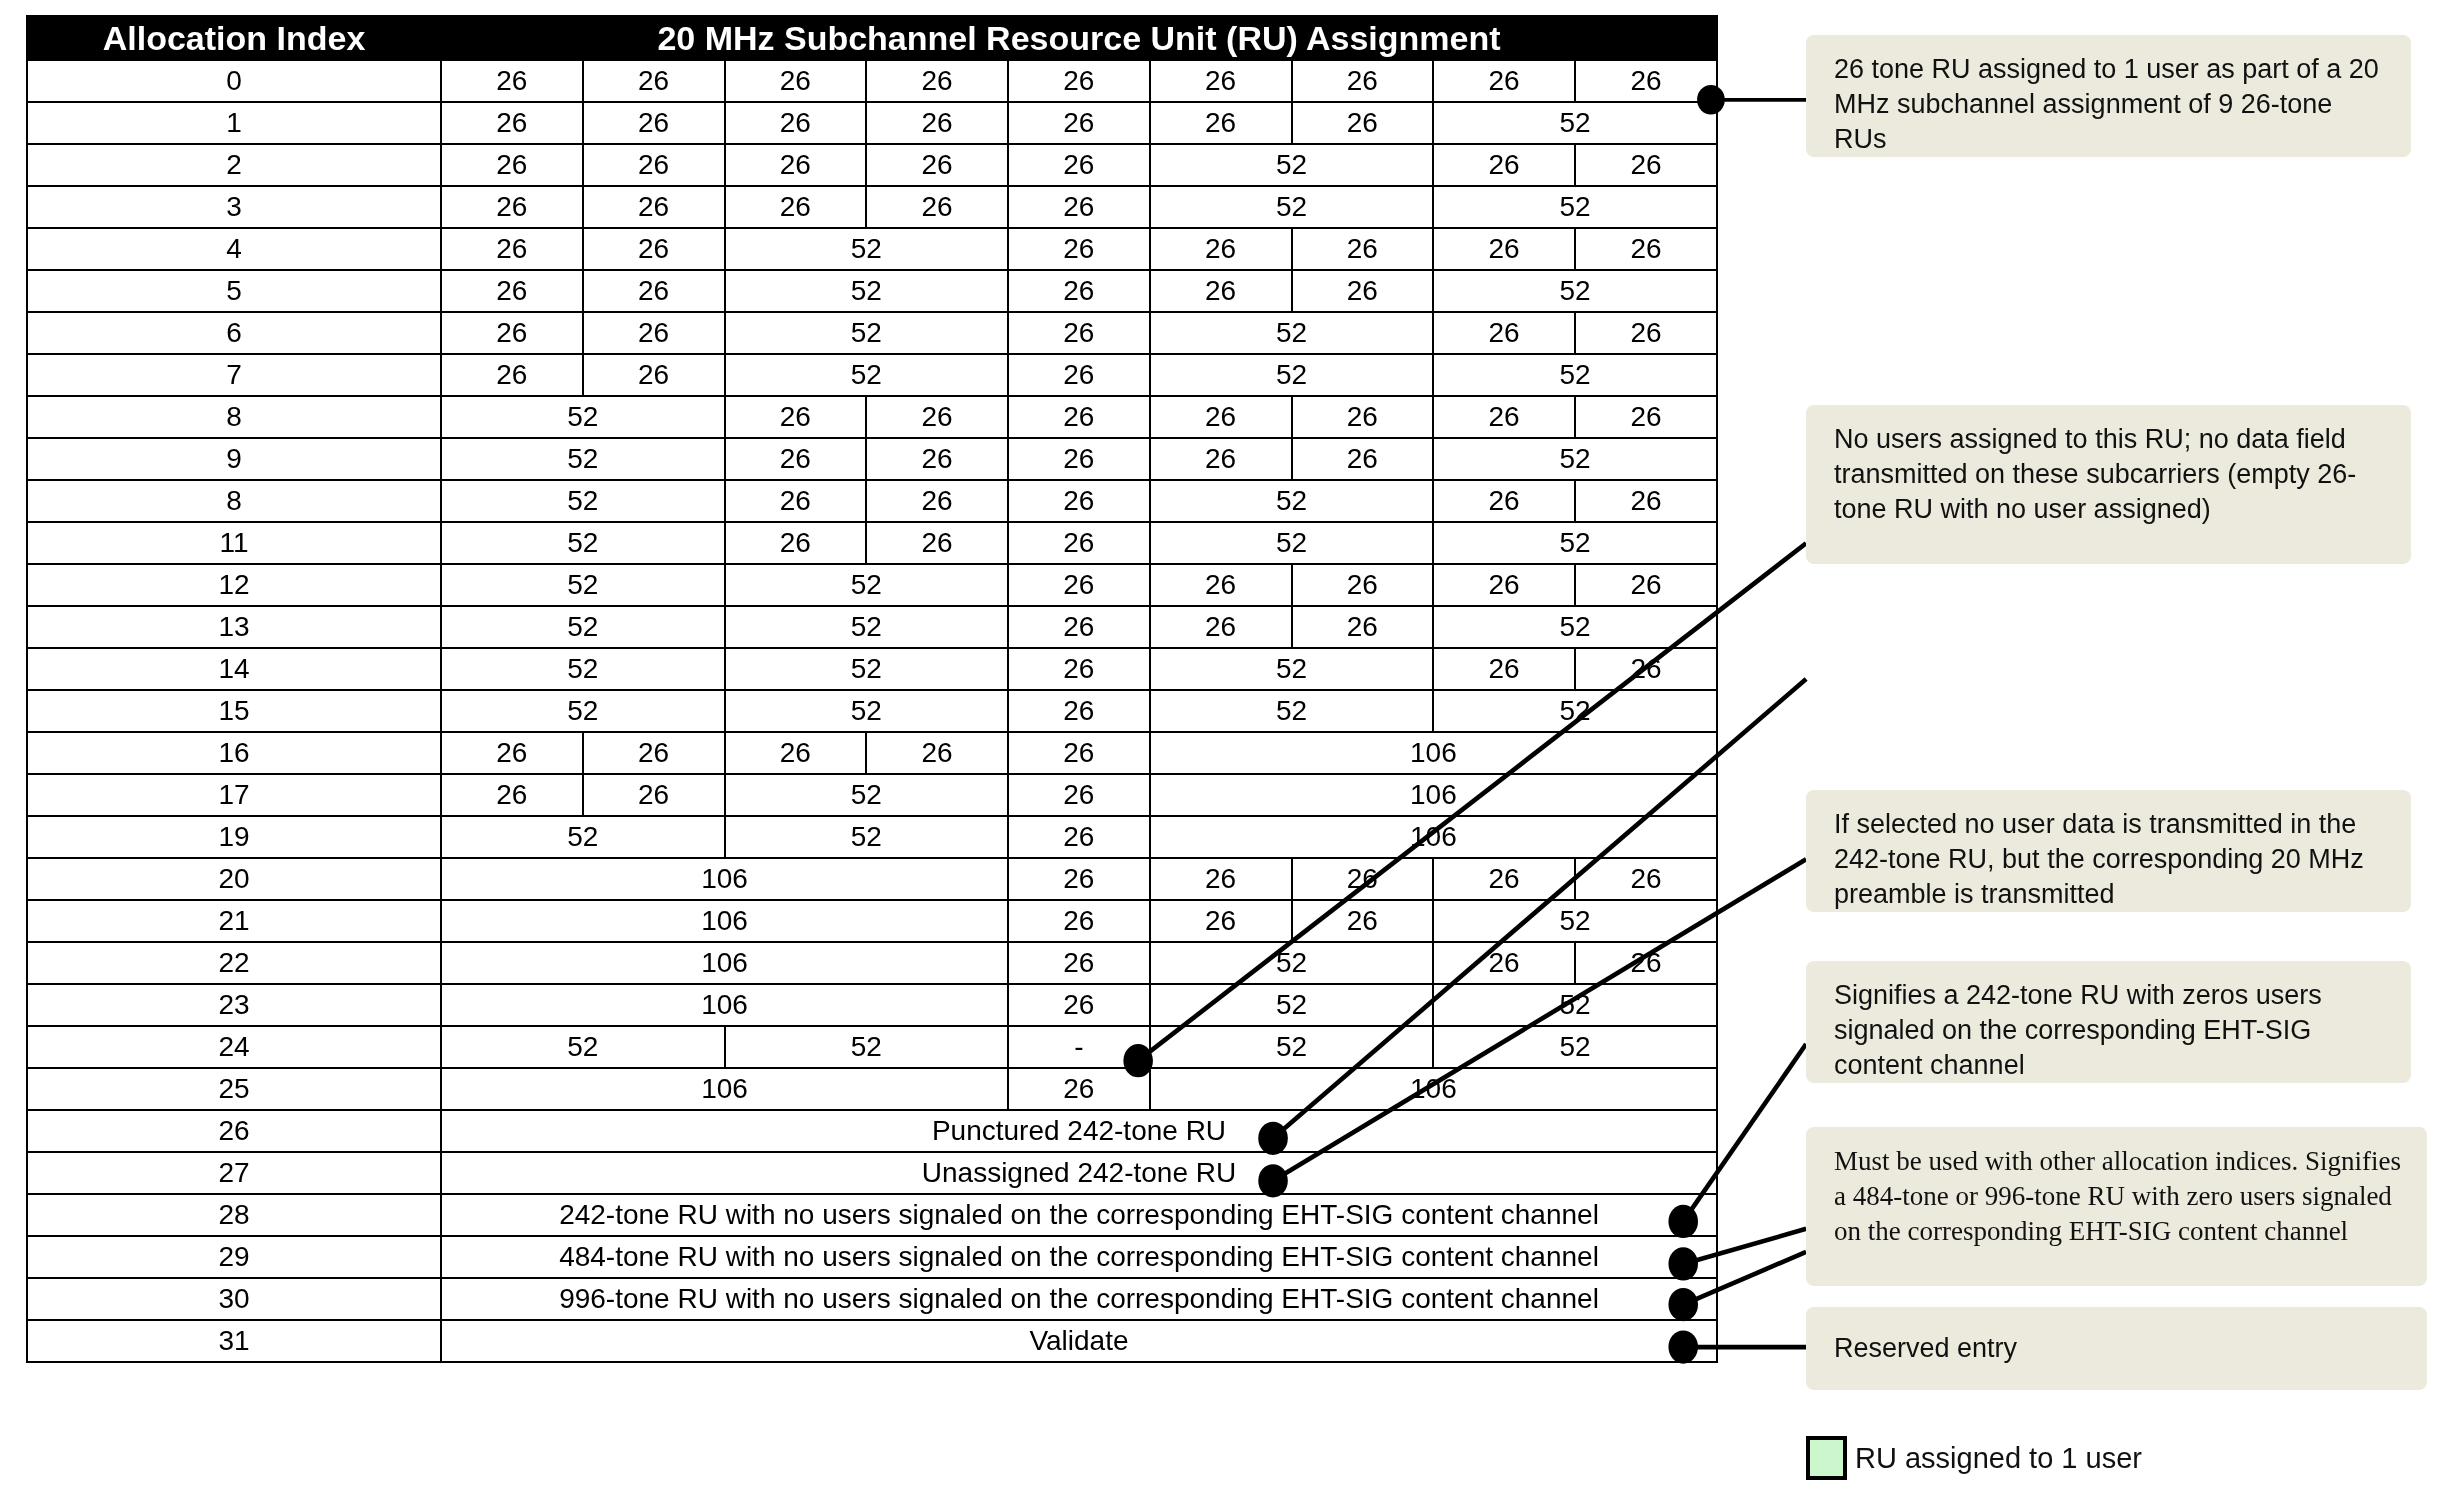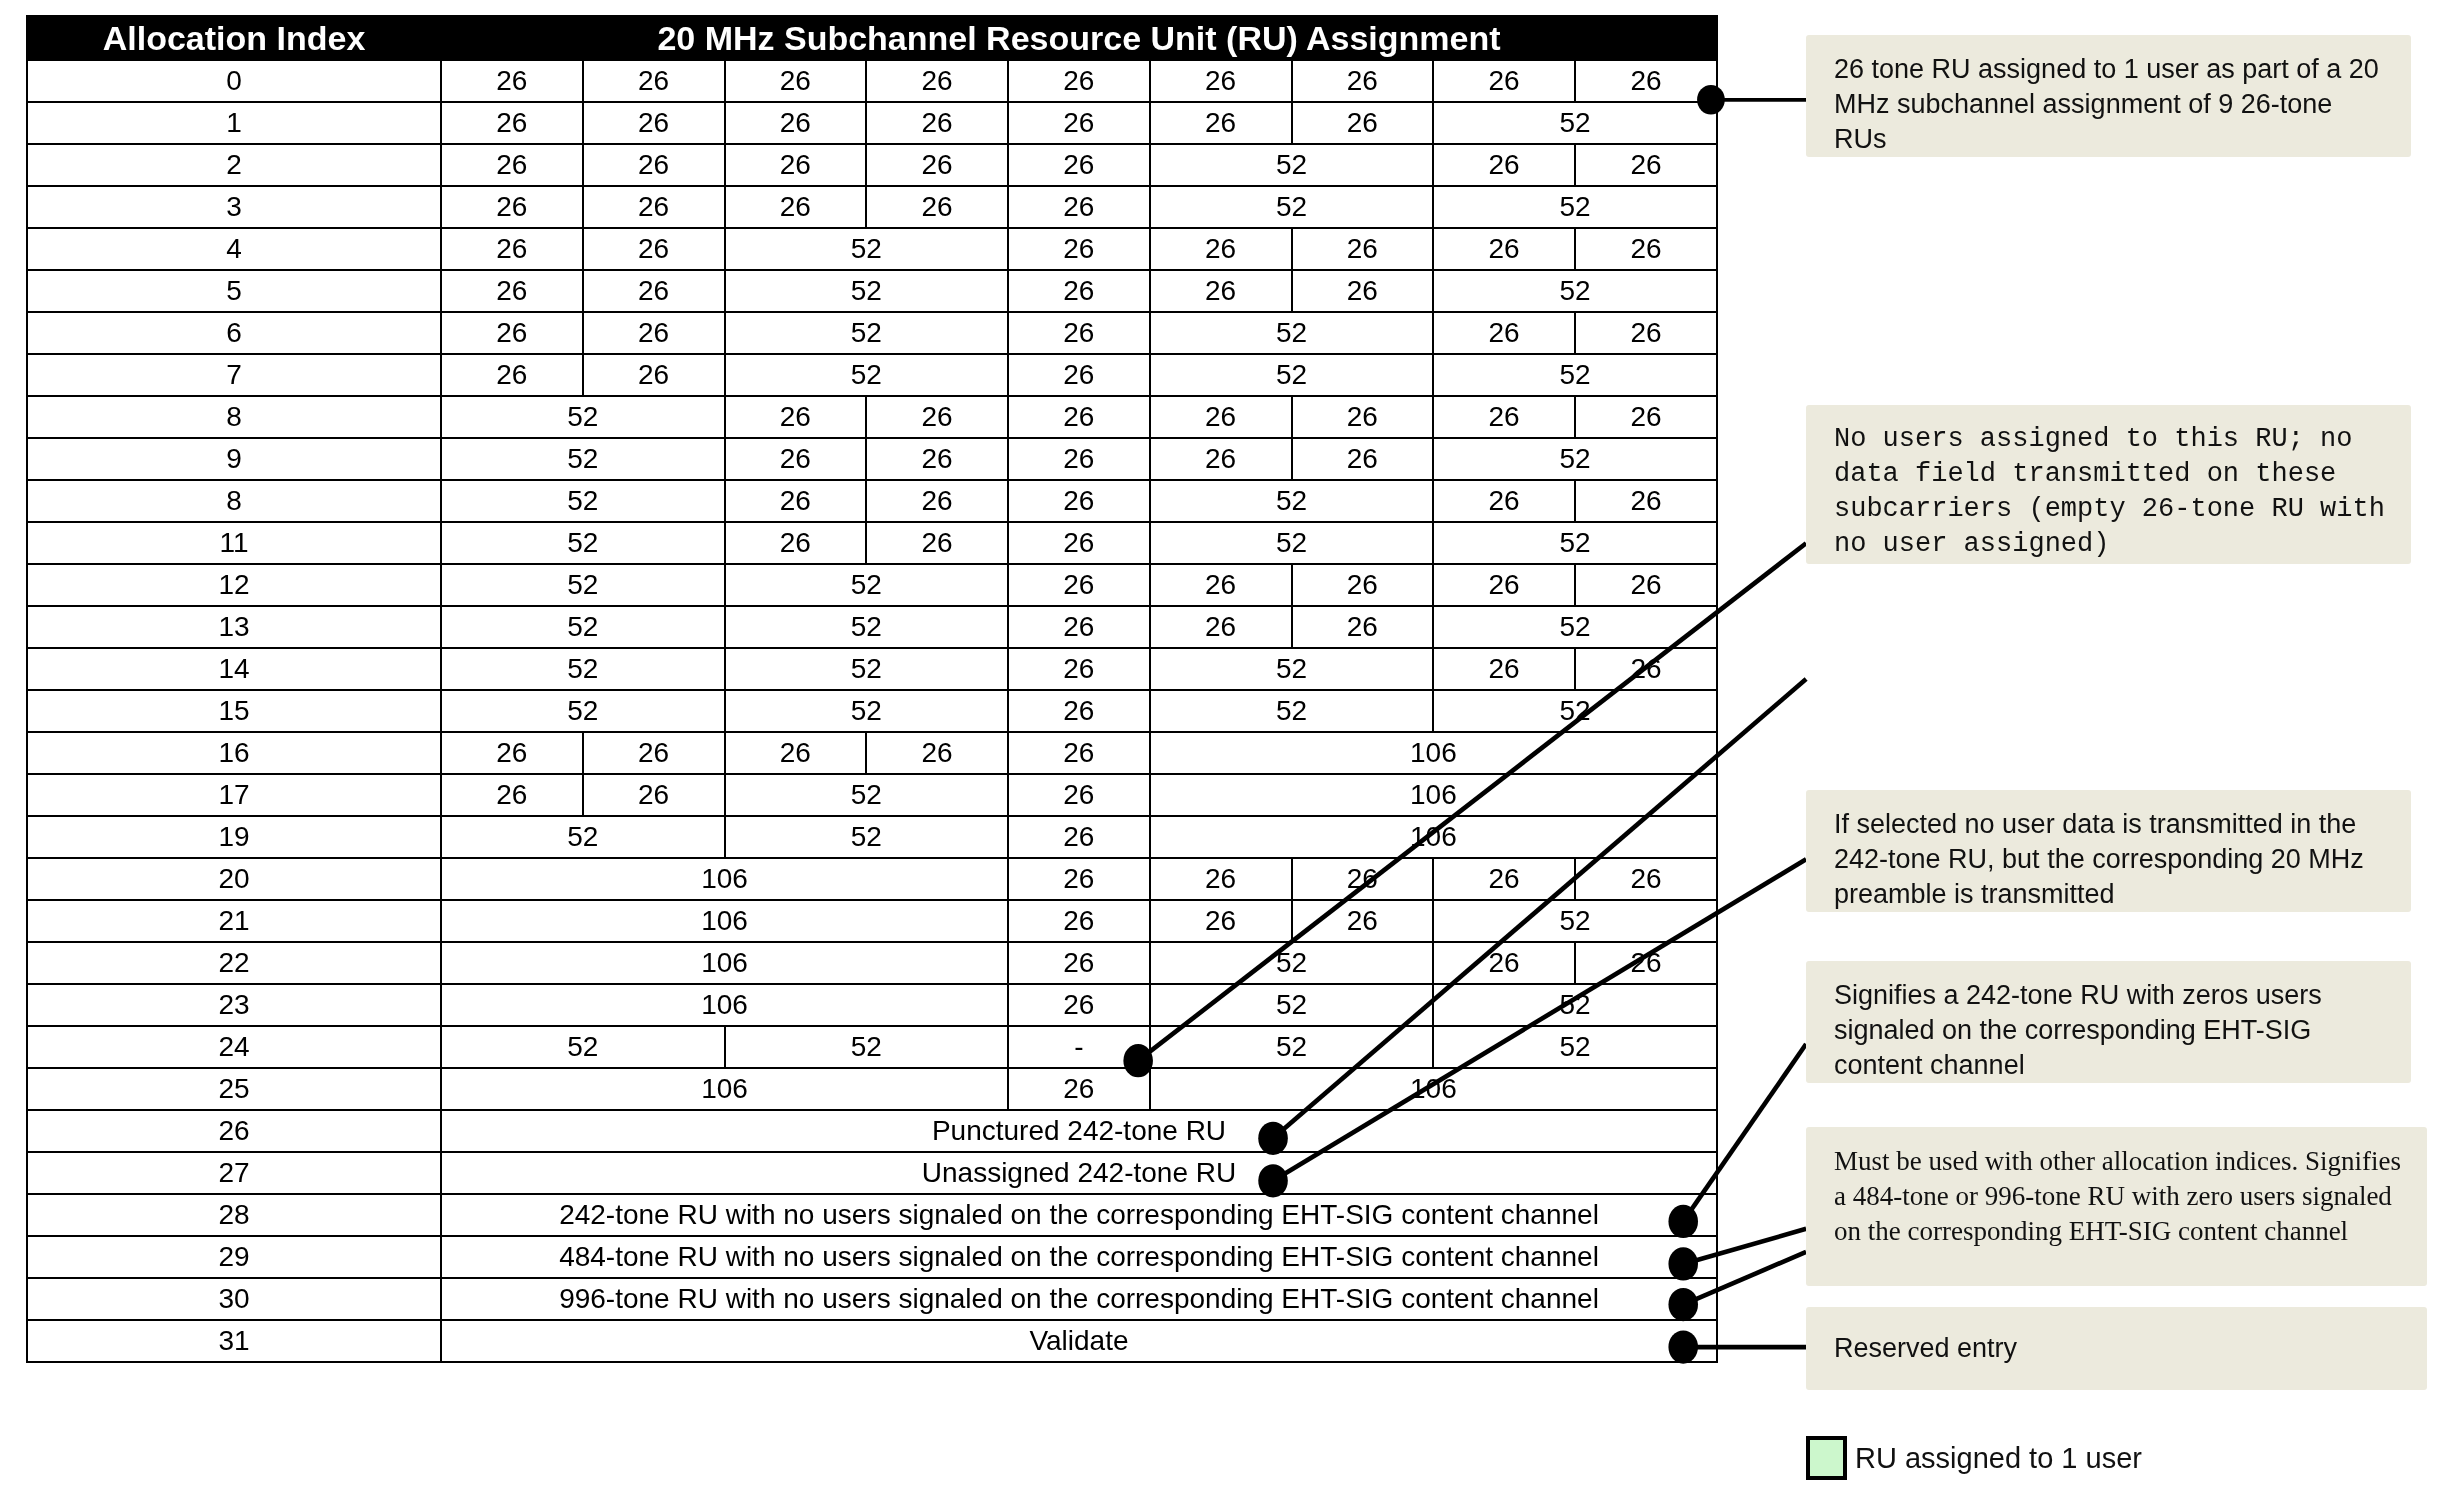--- a/index.html
+++ b/index.html
@@ -53,21 +53,21 @@
   }
   td.idx { width: 414px; }
   td.ru { background: #ccf7cc; }
   td.ru-white { background: #ffffff; }
   td.span-desc { font-size: 28px; }
 
   
   .callout {
     position: absolute;
     background: #eceadd;
-    border-radius: 3px;
+    border-radius: 8px;
     color: #111;
     font-size: 27px;
     line-height: 1.30;
     padding: 16.6px 22px 18.5px 28px;
   }
 
   
   #leaders {
     position: absolute;
     left: 0; top: 0;
@@ -387,21 +387,21 @@
     <ellipse cx="1822" cy="1412" rx="16" ry="18" fill="#000"></ellipse>
 
     <line x1="1822" y1="1458" x2="1955" y2="1458" stroke="#000" stroke-width="5"></line>
     <ellipse cx="1822" cy="1458" rx="16" ry="18" fill="#000"></ellipse>
   </svg>
 
   <div class="callout" style="left:1806px; top:35px; width:605px; height:122px;">
     <span>26 tone RU assigned to 1 user as part of a 20 MHz subchannel assignment of 9 26-tone RUs</span>
   </div>
 
-  <div class="callout" style="left:1806px; top:405px; width:605px; height:159px;font-family:Liberation Mono, monospace;">
+  <div class="callout" style="left:1806px; top:405px; width:605px; height:159px;">
     <span>No users assigned to this RU; no data field transmitted on these subcarriers (empty 26-tone RU with no user assigned)</span>
   </div>
 
 
   <div class="callout" style="left:1806px; top:790px; width:605px; height:122px;">
     <span>If selected no user data is transmitted in the 242-tone RU, but the corresponding 20 MHz preamble is transmitted</span>
   </div>
 
   <div class="callout" style="left:1806px; top:961px; width:605px; height:122px;">
     <span>Signifies a 242-tone RU with zeros users signaled on the corresponding EHT-SIG content channel</span>

